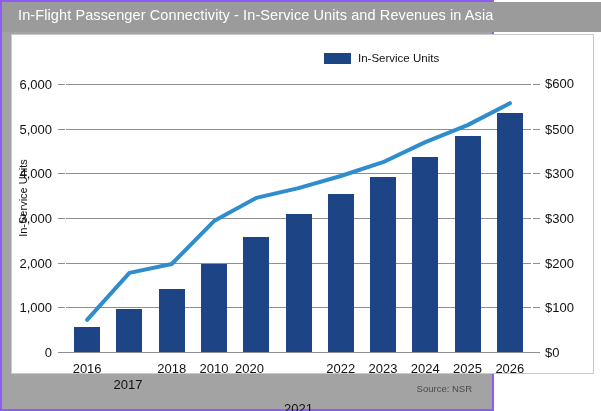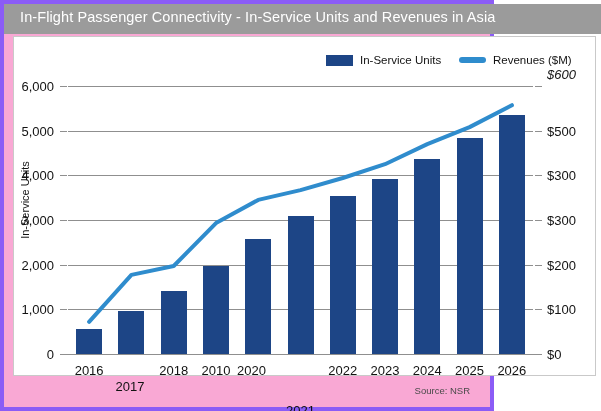--- a/index.html
+++ b/index.html
@@ -3,21 +3,21 @@
 <meta charset="utf-8">
 <style>
   html,body{margin:0;padding:0;}
   body{
     width:601px;height:411px;overflow:hidden;
     font-family:"Liberation Sans", sans-serif;
     background:#ffffff;
   }
   #frame{
     position:relative;width:494px;height:411px;box-sizing:border-box;
-    border:4px solid #8b5cf6;background:#f9a8d4;
+    border:2px solid #8b5cf6;background:#a3a3a3;
   }
   #titlebar{
     position:absolute;left:0;top:0;width:601px;height:30px;
     background:#9b9b9b;box-sizing:border-box;
   }
   #title{
     position:absolute;left:16px;top:5px;
     color:#ffffff;font-size:14.5px;letter-spacing:.1px;white-space:nowrap;
   }
   #plotcard{
@@ -65,24 +65,20 @@
     <div id="title">In-Flight Passenger Connectivity - In-Service Units and Revenues in Asia</div>
   </div>
 
   <div id="plotcard"></div>
 
   <div id="legend">
     <div class="leg" id="legend-units">
       <span class="leg-swatch-bar"></span>
       <span class="leg-txt">In-Service Units</span>
     </div>
-    <div class="leg" id="legend-rev">
-      <span class="leg-swatch-line"></span>
-      <span class="leg-txt">Revenues ($M)</span>
-    </div>
   </div>
 
   <div id="chart">
     <div id="ytitle">In-Service Units</div>
     <div id="gridlayer">
         <div class="tickmark" style="left: 56px; top: 350px;"></div>
         <div class="gridline" style="left: 64px; top: 305px; width: 465px;"></div>
         <div class="tickmark" style="left: 56px; top: 305px;"></div>
         <div class="gridline" style="left: 64px; top: 261px; width: 465px;"></div>
         <div class="tickmark" style="left: 56px; top: 261px;"></div>
@@ -111,21 +107,21 @@
         <div class="axlabel y2tick" style="left: 543px; top: 298.333px;">$100</div>
         <div class="tickmark" style="left: 531px; top: 261px;"></div>
         <div class="axlabel y2tick" style="left: 543px; top: 253.667px;">$200</div>
         <div class="tickmark" style="left: 531px; top: 216px;"></div>
         <div class="axlabel y2tick" style="left: 543px; top: 209px;">$300</div>
         <div class="tickmark" style="left: 531px; top: 171px;"></div>
         <div class="axlabel y2tick" style="left: 543px; top: 164.333px;">$300</div>
         <div class="tickmark" style="left: 531px; top: 127px;"></div>
         <div class="axlabel y2tick" style="left: 543px; top: 119.667px;">$500</div>
         <div class="tickmark" style="left: 531px; top: 82px;"></div>
-        <div class="axlabel y2tick" style="left: 543px; top: 63px; font-style: italic;">$600</div>
+        <div class="axlabel y2tick" style="left: 543px; top: 74px;">$600</div>
       </div>
     <div id="barlayer">
         <div class="bar" style="background: rgb(29, 69, 134); left: 72px; top: 325px; width: 26px; height: 25px;"></div>
         <div class="bar" style="background: rgb(29, 69, 134); left: 114px; top: 307px; width: 26px; height: 43px;"></div>
         <div class="bar" style="background: rgb(29, 69, 134); left: 157px; top: 287px; width: 26px; height: 63px;"></div>
         <div class="bar" style="background: rgb(29, 69, 134); left: 199px; top: 262px; width: 26px; height: 88px;"></div>
         <div class="bar" style="background: rgb(29, 69, 134); left: 241px; top: 235px; width: 26px; height: 115px;"></div>
         <div class="bar" style="background: rgb(29, 69, 134); left: 284px; top: 212px; width: 26px; height: 138px;"></div>
         <div class="bar" style="background: rgb(29, 69, 134); left: 326px; top: 192px; width: 26px; height: 158px;"></div>
         <div class="bar" style="background: rgb(29, 69, 134); left: 368px; top: 175px; width: 26px; height: 175px;"></div>

